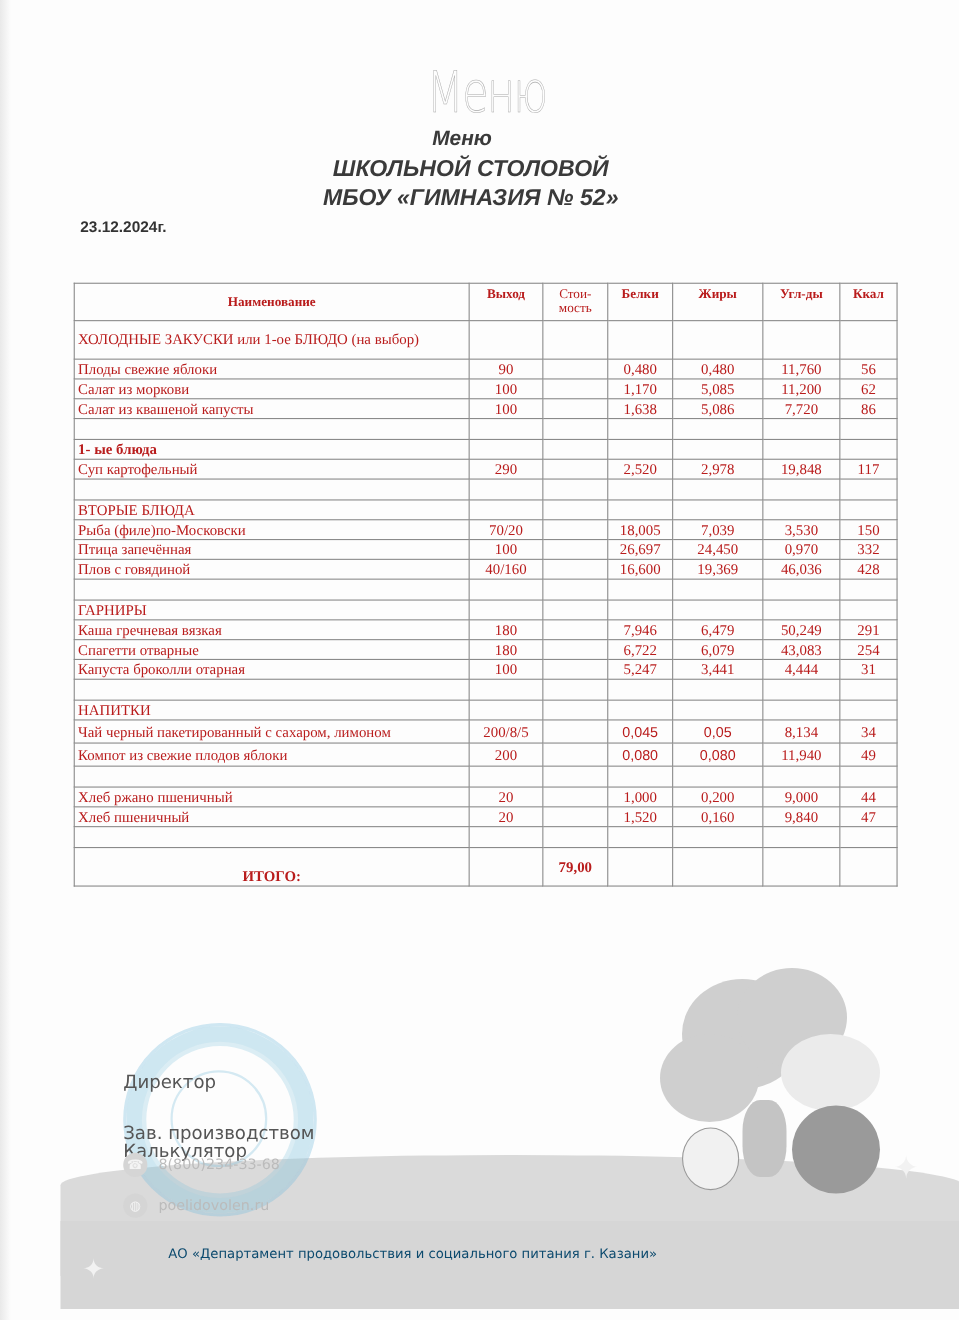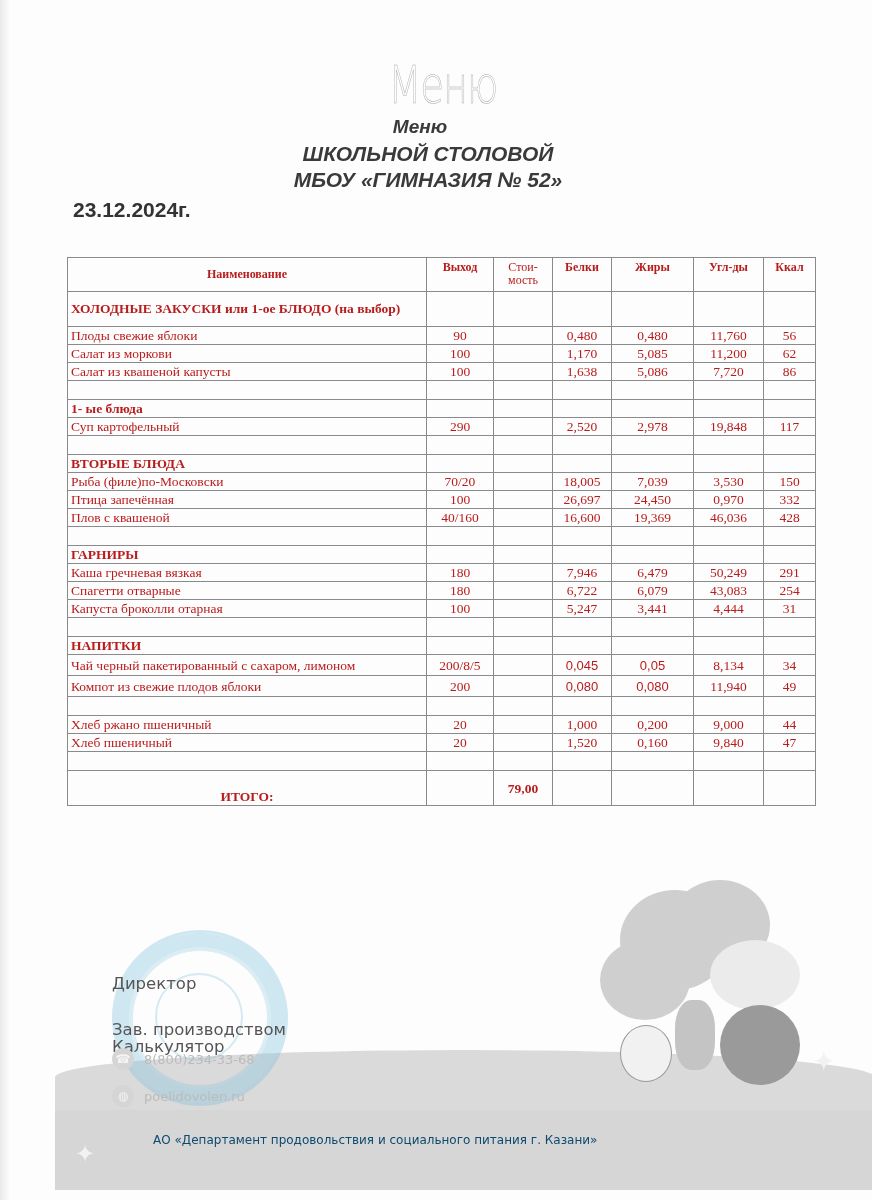--- a/index.html
+++ b/index.html
@@ -2,28 +2,28 @@
 <html><head>
 <meta charset="utf-8">
 <style>
   html, body { margin:0; padding:0; }
   body { width:872px; height:1200px; background:#fdfdfd; position:relative; overflow:hidden; font-family:"Liberation Serif", serif; color:#333; }
   .handwritten { position:absolute; left:388px; top:55px; font-family:"DejaVu Sans", sans-serif; font-size:52px; font-weight:100; color:#b8b8b8; letter-spacing:-2px; transform:scaleX(0.75); transform-origin:left top; -webkit-text-stroke:0.5px #aaa; color:transparent; }
   .title { position:absolute; left:0; width:872px; text-align:center; font-family:"Liberation Sans", sans-serif; font-weight:bold; font-style:italic; color:#3a3a3a; }
   .t1 { top:116px; font-size:19px; left:-30px; width:900px; }
   .t2 { top:142px; font-size:21px; left:-8px; }
   .t3 { top:168px; font-size:21px; left:-8px; }
-  .date { position:absolute; left:73px; top:198px; font-family:"Liberation Sans", sans-serif; font-weight:bold; font-size:21px; color:#333; }
+  .date { position:absolute; left:73px; top:198px; font-family:"Liberation Sans", sans-serif; font-weight:bold; font-size:14px; color:#333; }
   table.menu { position:absolute; left:67px; top:257px; border-collapse:collapse; font-size:13.5px; color:#b91c1c; }
   table.menu td, table.menu th { border:1px solid #8a8a8a; padding:0 3px; height:17px; line-height:17px; vertical-align:middle; }
   table.menu th { font-weight:bold; font-size:12px; height:30px; line-height:13px; vertical-align:top; padding-top:3px; }
   .c-name { width:352px; } .c-out { width:60px; } .c-cost { width:52px; }
   .c-b { width:52px; } .c-f { width:75px; } .c-u { width:63px; } .c-k { width:45px; }
   td.num { text-align:center; }
-  td.sec { font-weight:bold; font-size:13.5px; }
+  td.sec { font-weight:normal; font-size:13.5px; }
   td.sec.multi { line-height:16px; height:34px; }
   td.indent { padding-left:30px; font-weight:bold; }
   tr.blank td { height:18px; }
   tr.tall td { height:20px; }
   tr.total td { height:34px; vertical-align:bottom; font-weight:bold; }
   td.total-label { text-align:center; padding-bottom:2px; }
   td.total-cost { vertical-align:middle !important; text-align:center; }
   .sans { font-family:"Liberation Sans", sans-serif; font-size:13px;border-radius:10px; }
 
   
@@ -159,21 +159,21 @@
       <tr>
         <td>Птица запечённая</td>
         <td class="num">100</td>
         <td class="num"></td>
         <td class="num">26,697</td>
         <td class="num">24,450</td>
         <td class="num">0,970</td>
         <td class="num">332</td>
       </tr>
       <tr>
-        <td>Плов с квашеной</td>
+        <td>Плов с говядиной</td>
         <td class="num">40/160</td>
         <td class="num"></td>
         <td class="num">16,600</td>
         <td class="num">19,369</td>
         <td class="num">46,036</td>
         <td class="num">428</td>
       </tr>
       <tr class="blank">
         <td></td>
         <td></td>

